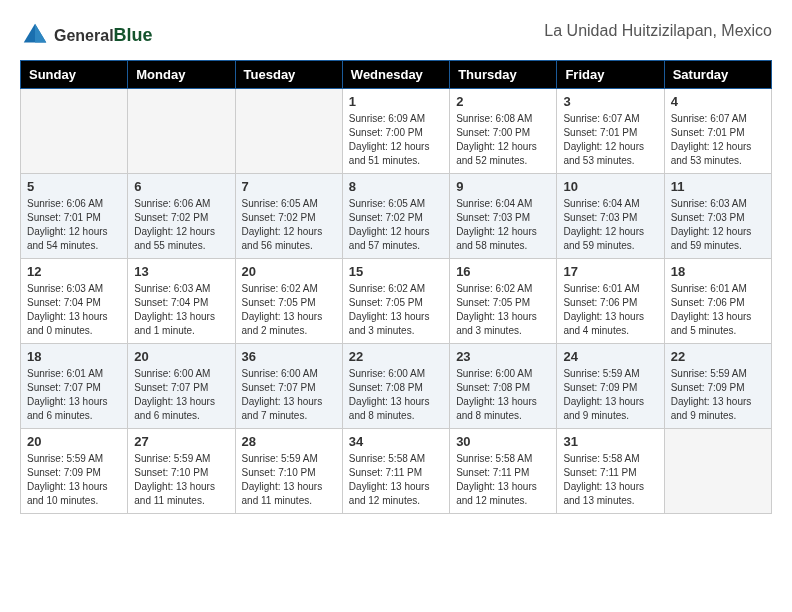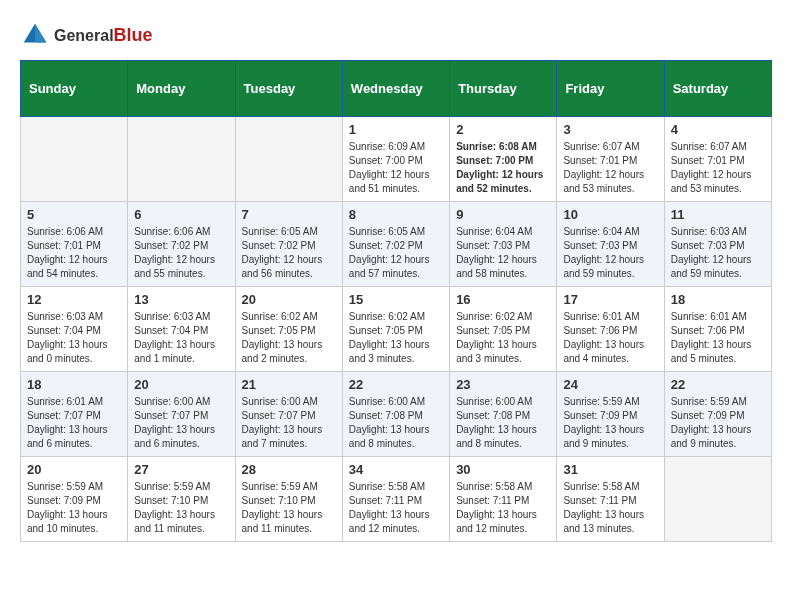--- a/index.html
+++ b/index.html
@@ -22,21 +22,21 @@
       gap: 4px;
     }
     .logo-text-general {
       font-size: 16px;
       font-weight: bold;
       color: #333;
     }
     .logo-text-blue {
       font-size: 18px;
       font-weight: bold;
-      color: #b91c1c;
+      color: #14532d;
     }
     .logo-icon {
       width: 30px;
       height: 30px;
     }
     .title-block {
       text-align: right;
     }
     .month-title {
       font-size: 36px;
@@ -47,26 +47,26 @@
       font-size: 16px;
       color: #555;
       margin-top: 2px;
     }
     .calendar {
       width: 100%;
       border-collapse: collapse;
       border: 1px solid #ccc;
     }
     .calendar th {
-      background-color: #15803d;
+      background-color: #000000;
       color: white;
       font-size: 13px;
       font-weight: bold;
       text-align: left;
-      padding: 20px 8px;
+      padding: 6px 8px;
       border: 1px solid #1a5a9a;
     }
     .calendar td {
       border: 1px solid #ccc;
       vertical-align: top;
       padding: 5px 6px;
       font-size: 11px;
       color: #333;
       width: calc(100% / 7);
       min-height: 80px;
@@ -104,20 +104,21 @@
   <div class="logo">
     <svg class="logo-icon" viewBox="0 0 40 40">
       <polygon points="20,5 35,30 5,30" fill="#1a6faf"></polygon>
       <polygon points="20,5 35,30 20,30" fill="#2e86c1"></polygon>
     </svg>
     <div>
       <span class="logo-text-general">General</span><span class="logo-text-blue">Blue</span>
     </div>
   </div>
   <div class="title-block">
+    <div class="location-title">La Unidad Huitzizilapan, Mexico</div>
   </div>
 </div>
 
 <table class="calendar">
   <thead>
     <tr>
     <th>Sunday</th>
         <th>Monday</th>
         <th>Tuesday</th>
         <th>Wednesday</th>
@@ -133,21 +134,21 @@
         <td class="empty"></td>
         <td>
           <span class="day-number">1</span>
           <div class="day-info" style="white-space: pre-line;">Sunrise: 6:09 AM
 Sunset: 7:00 PM
 Daylight: 12 hours
 and 51 minutes.</div>
         </td>
         <td>
           <span class="day-number">2</span>
-          <div class="day-info" style="white-space: pre-line; font-weight: bold;">Sunrise: 6:08 AM
+          <div class="day-info" style="white-space: pre-line;">Sunrise: 6:08 AM
 Sunset: 7:00 PM
 Daylight: 12 hours
 and 52 minutes.</div>
         </td>
         <td>
           <span class="day-number">3</span>
           <div class="day-info" style="white-space: pre-line;">Sunrise: 6:07 AM
 Sunset: 7:01 PM
 Daylight: 12 hours
 and 53 minutes.</div>
@@ -271,21 +272,21 @@
 and 6 minutes.</div>
         </td>
         <td>
           <span class="day-number">20</span>
           <div class="day-info" style="white-space: pre-line;">Sunrise: 6:00 AM
 Sunset: 7:07 PM
 Daylight: 13 hours
 and 6 minutes.</div>
         </td>
         <td>
-          <span class="day-number">21</span>
+          <span class="day-number">36</span>
           <div class="day-info" style="white-space: pre-line;">Sunrise: 6:00 AM
 Sunset: 7:07 PM
 Daylight: 13 hours
 and 7 minutes.</div>
         </td>
         <td>
           <span class="day-number">22</span>
           <div class="day-info" style="white-space: pre-line;">Sunrise: 6:00 AM
 Sunset: 7:08 PM
 Daylight: 13 hours

